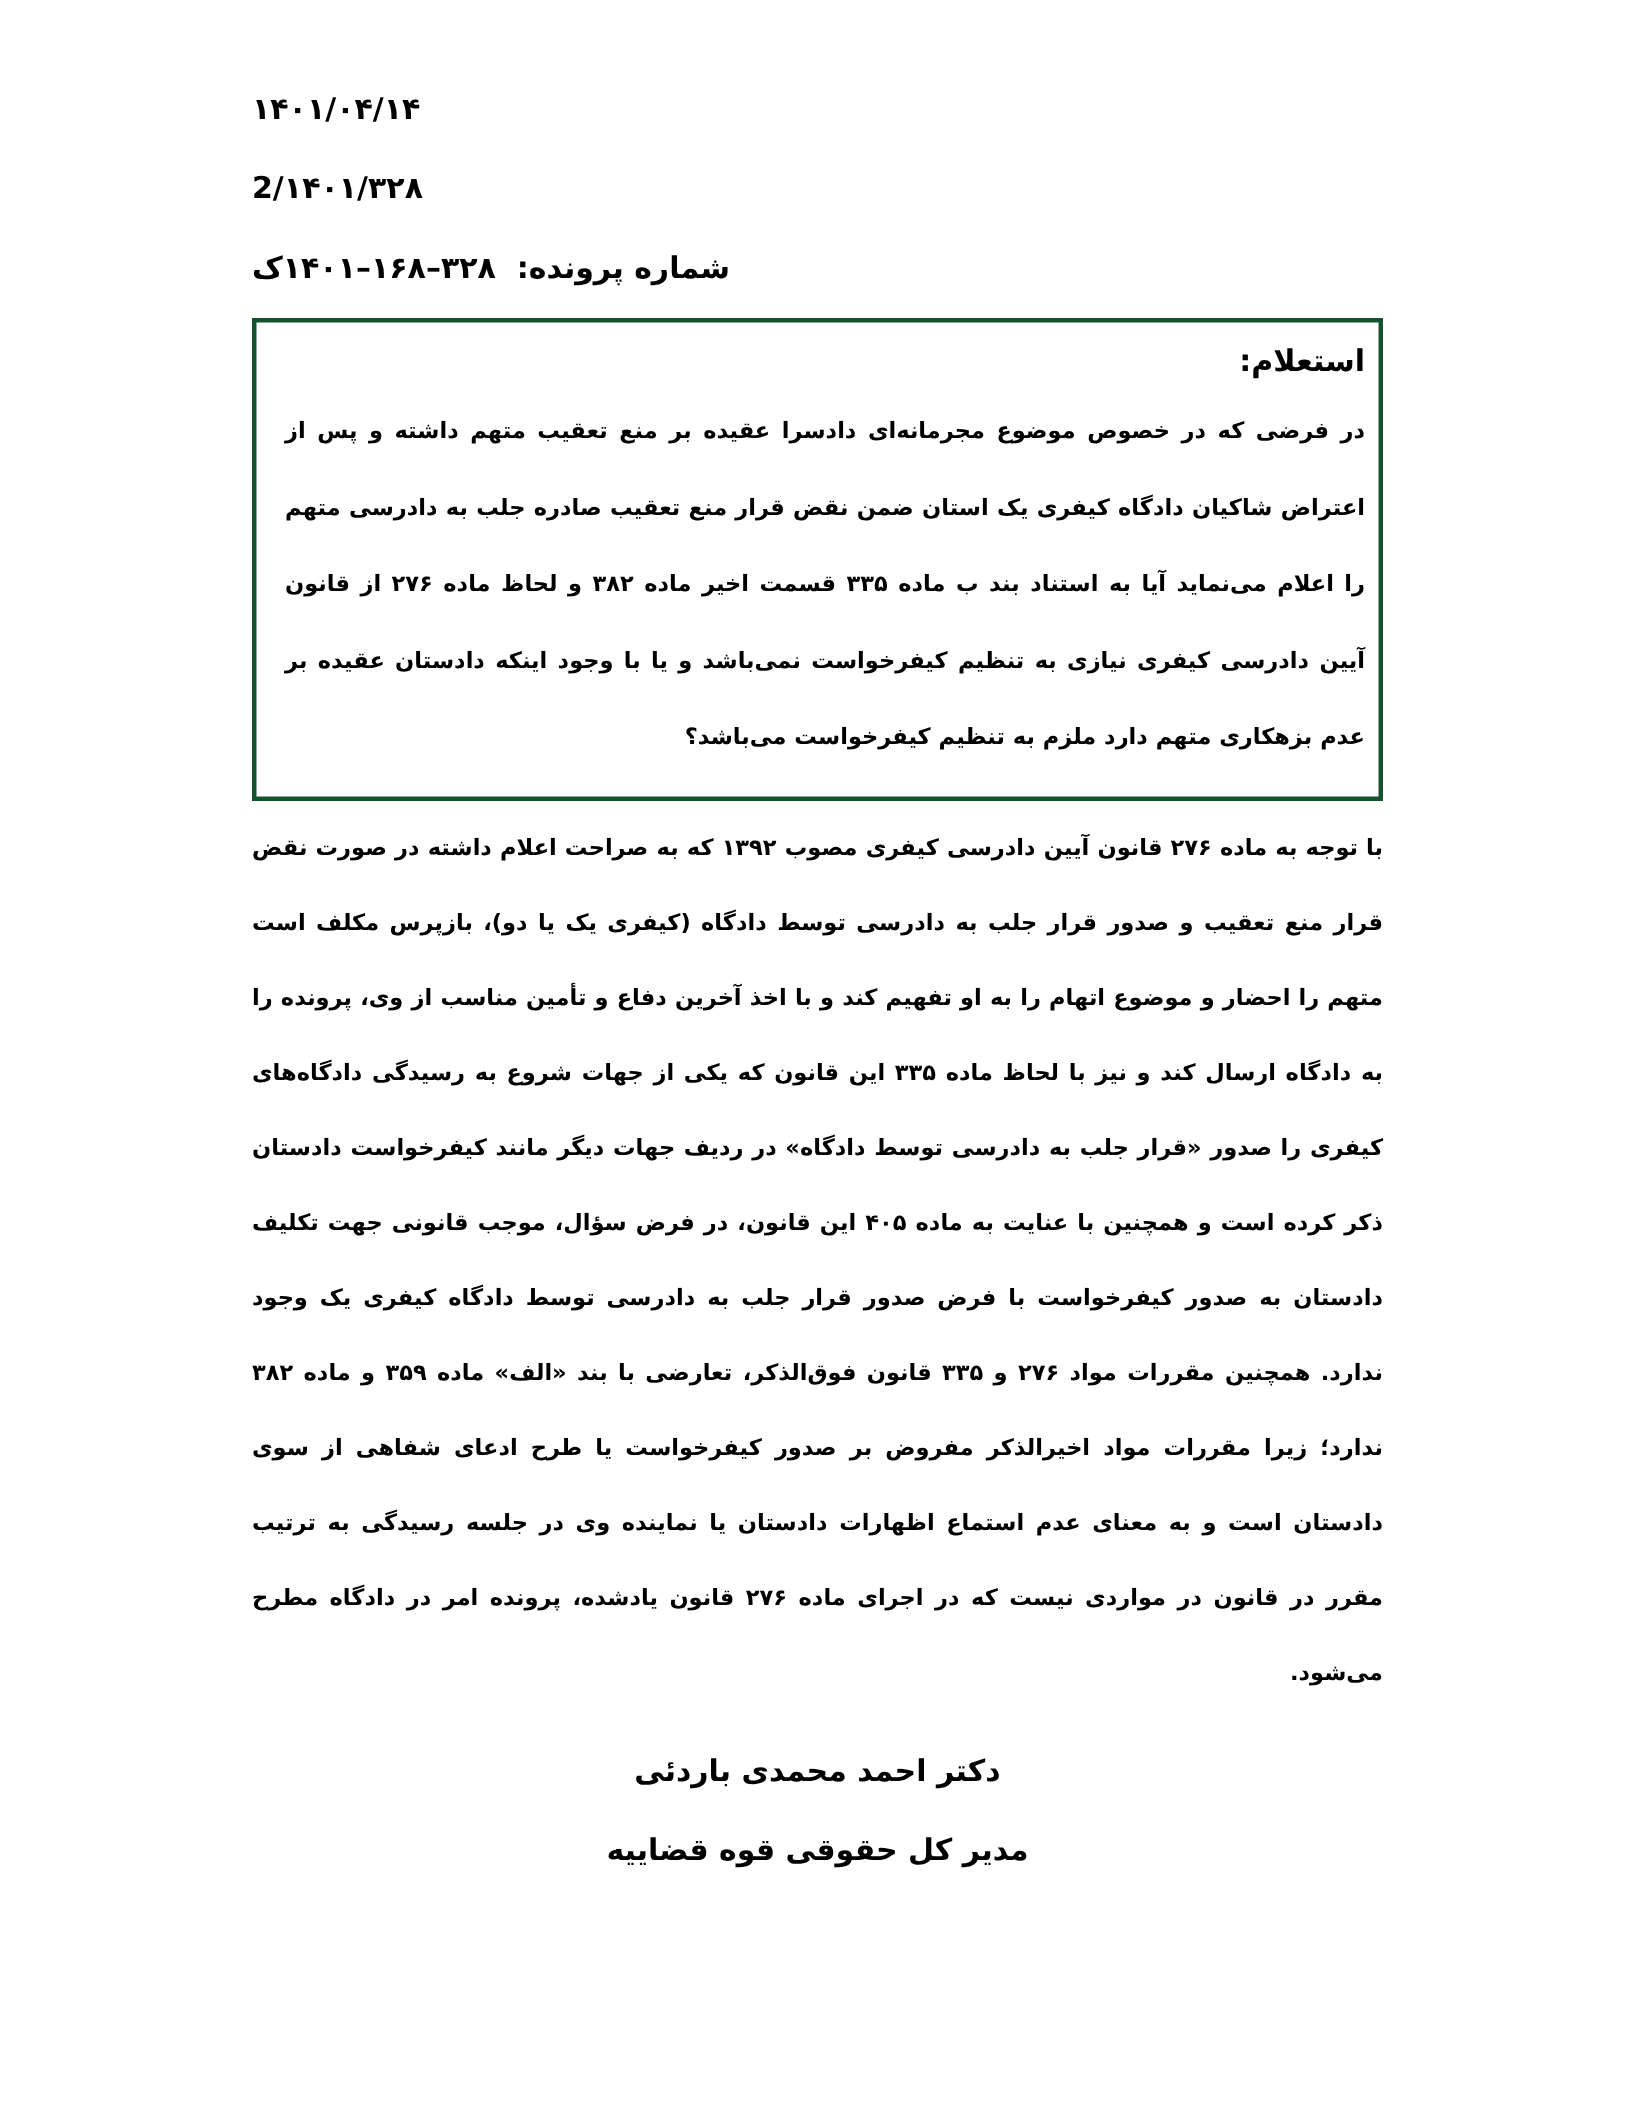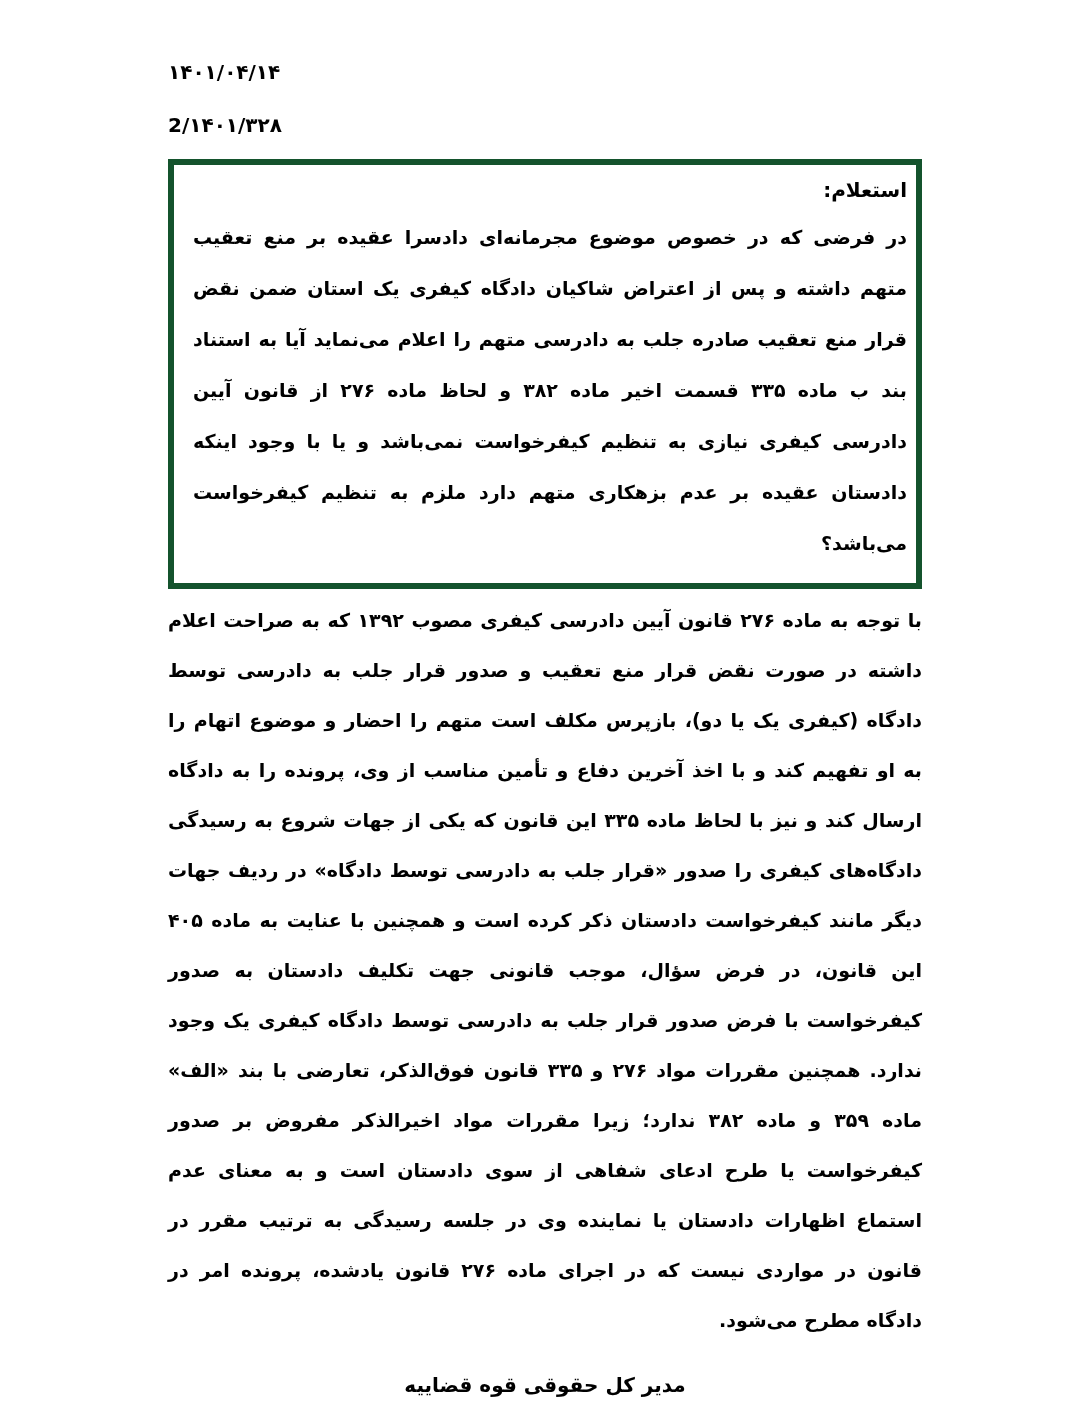--- a/index.html
+++ b/index.html
@@ -23,30 +23,30 @@
       text-align: left;
       font-size: 20px;
       line-height: 53px;
     }
     .letterhead .line { display: block; white-space: nowrap; }
     .case-gap { display: inline-block; width: 14px; }
 
     
     .inquiry-box {
       margin-top: 7px;
-      border: 6px solid #14532d;
+      border: 3px solid #14532d;
       padding: 3px 9px 14px 19px;
     }
     .section-label {
       font-size: 20px;
       line-height: 44px;
       text-align: right;
     }
     .body-text {
-      font-size: 19px;
+      font-size: 15px;
       line-height: 51px;
       text-align: justify;
       text-align-last: right;
     }
 
     .response-section { margin-top: 6px; }
     .response-section .body-text { line-height: 50px; }
 
     .signature-block {
       margin-top: 14px;
@@ -57,29 +57,30 @@
     .signature-block .line { display: block; }
   </style>
 </head>
 <body>
 
 <div class="page">
 
   <div class="letterhead">
     <span class="line">۱۴۰۱/۰۴/۱۴</span>
     <span class="line">2/۱۴۰۱/۳۲۸</span>
+    <span class="line"><span>شماره پرونده:</span><span class="case-gap"></span><span>۳۲۸–۱۶۸–۱۴۰۱ک</span></span>
   </div>
 
   <div class="inquiry-box">
     <div class="section-label">استعلام:</div>
     <div class="body-text">در فرضی که در خصوص موضوع مجرمانه‌ای دادسرا عقیده بر منع تعقیب متهم داشته و پس از اعتراض شاکیان دادگاه کیفری یک استان ضمن نقض قرار منع تعقیب صادره جلب به دادرسی متهم را اعلام می‌نماید آیا به استناد بند ب ماده ۳۳۵ قسمت اخیر ماده ۳۸۲ و لحاظ ماده ۲۷۶ از قانون آیین دادرسی کیفری نیازی به تنظیم کیفرخواست نمی‌باشد و یا با وجود اینکه دادستان عقیده بر عدم بزهکاری متهم دارد ملزم به تنظیم کیفرخواست می‌باشد؟</div>
   </div>
 
   <div class="response-section">
     <div class="body-text">با توجه به ماده ۲۷۶ قانون آیین دادرسی کیفری مصوب ۱۳۹۲ که به صراحت اعلام داشته در صورت نقض قرار منع تعقیب و صدور قرار جلب به دادرسی توسط دادگاه (کیفری یک یا دو)، بازپرس مکلف است متهم را احضار و موضوع اتهام را به او تفهیم کند و با اخذ آخرین دفاع و تأمین مناسب از وی، پرونده را به دادگاه ارسال کند و نیز با لحاظ ماده ۳۳۵ این قانون که یکی از جهات شروع به رسیدگی دادگاه‌های کیفری را صدور «قرار جلب به دادرسی توسط دادگاه» در ردیف جهات دیگر مانند کیفرخواست دادستان ذکر کرده است و همچنین با عنایت به ماده ۴۰۵ این قانون، در فرض سؤال، موجب قانونی جهت تکلیف دادستان به صدور کیفرخواست با فرض صدور قرار جلب به دادرسی توسط دادگاه کیفری یک وجود ندارد. همچنین مقررات مواد ۲۷۶ و ۳۳۵ قانون فوق‌الذکر، تعارضی با بند «الف» ماده ۳۵۹ و ماده ۳۸۲ ندارد؛ زیرا مقررات مواد اخیرالذکر مفروض بر صدور کیفرخواست یا طرح ادعای شفاهی از سوی دادستان است و به معنای عدم استماع اظهارات دادستان یا نماینده وی در جلسه رسیدگی به ترتیب مقرر در قانون در مواردی نیست که در اجرای ماده ۲۷۶ قانون یادشده، پرونده امر در دادگاه مطرح می‌شود.</div>
   </div>
 
   <div class="signature-block">
+    <span class="line">دکتر احمد محمدی باردئی</span>
     <span class="line">مدیر کل حقوقی قوه قضاییه</span>
-    <span class="line">دکتر احمد محمدی باردئی</span>
   </div>
 
 </div>
 
 </body></html>

